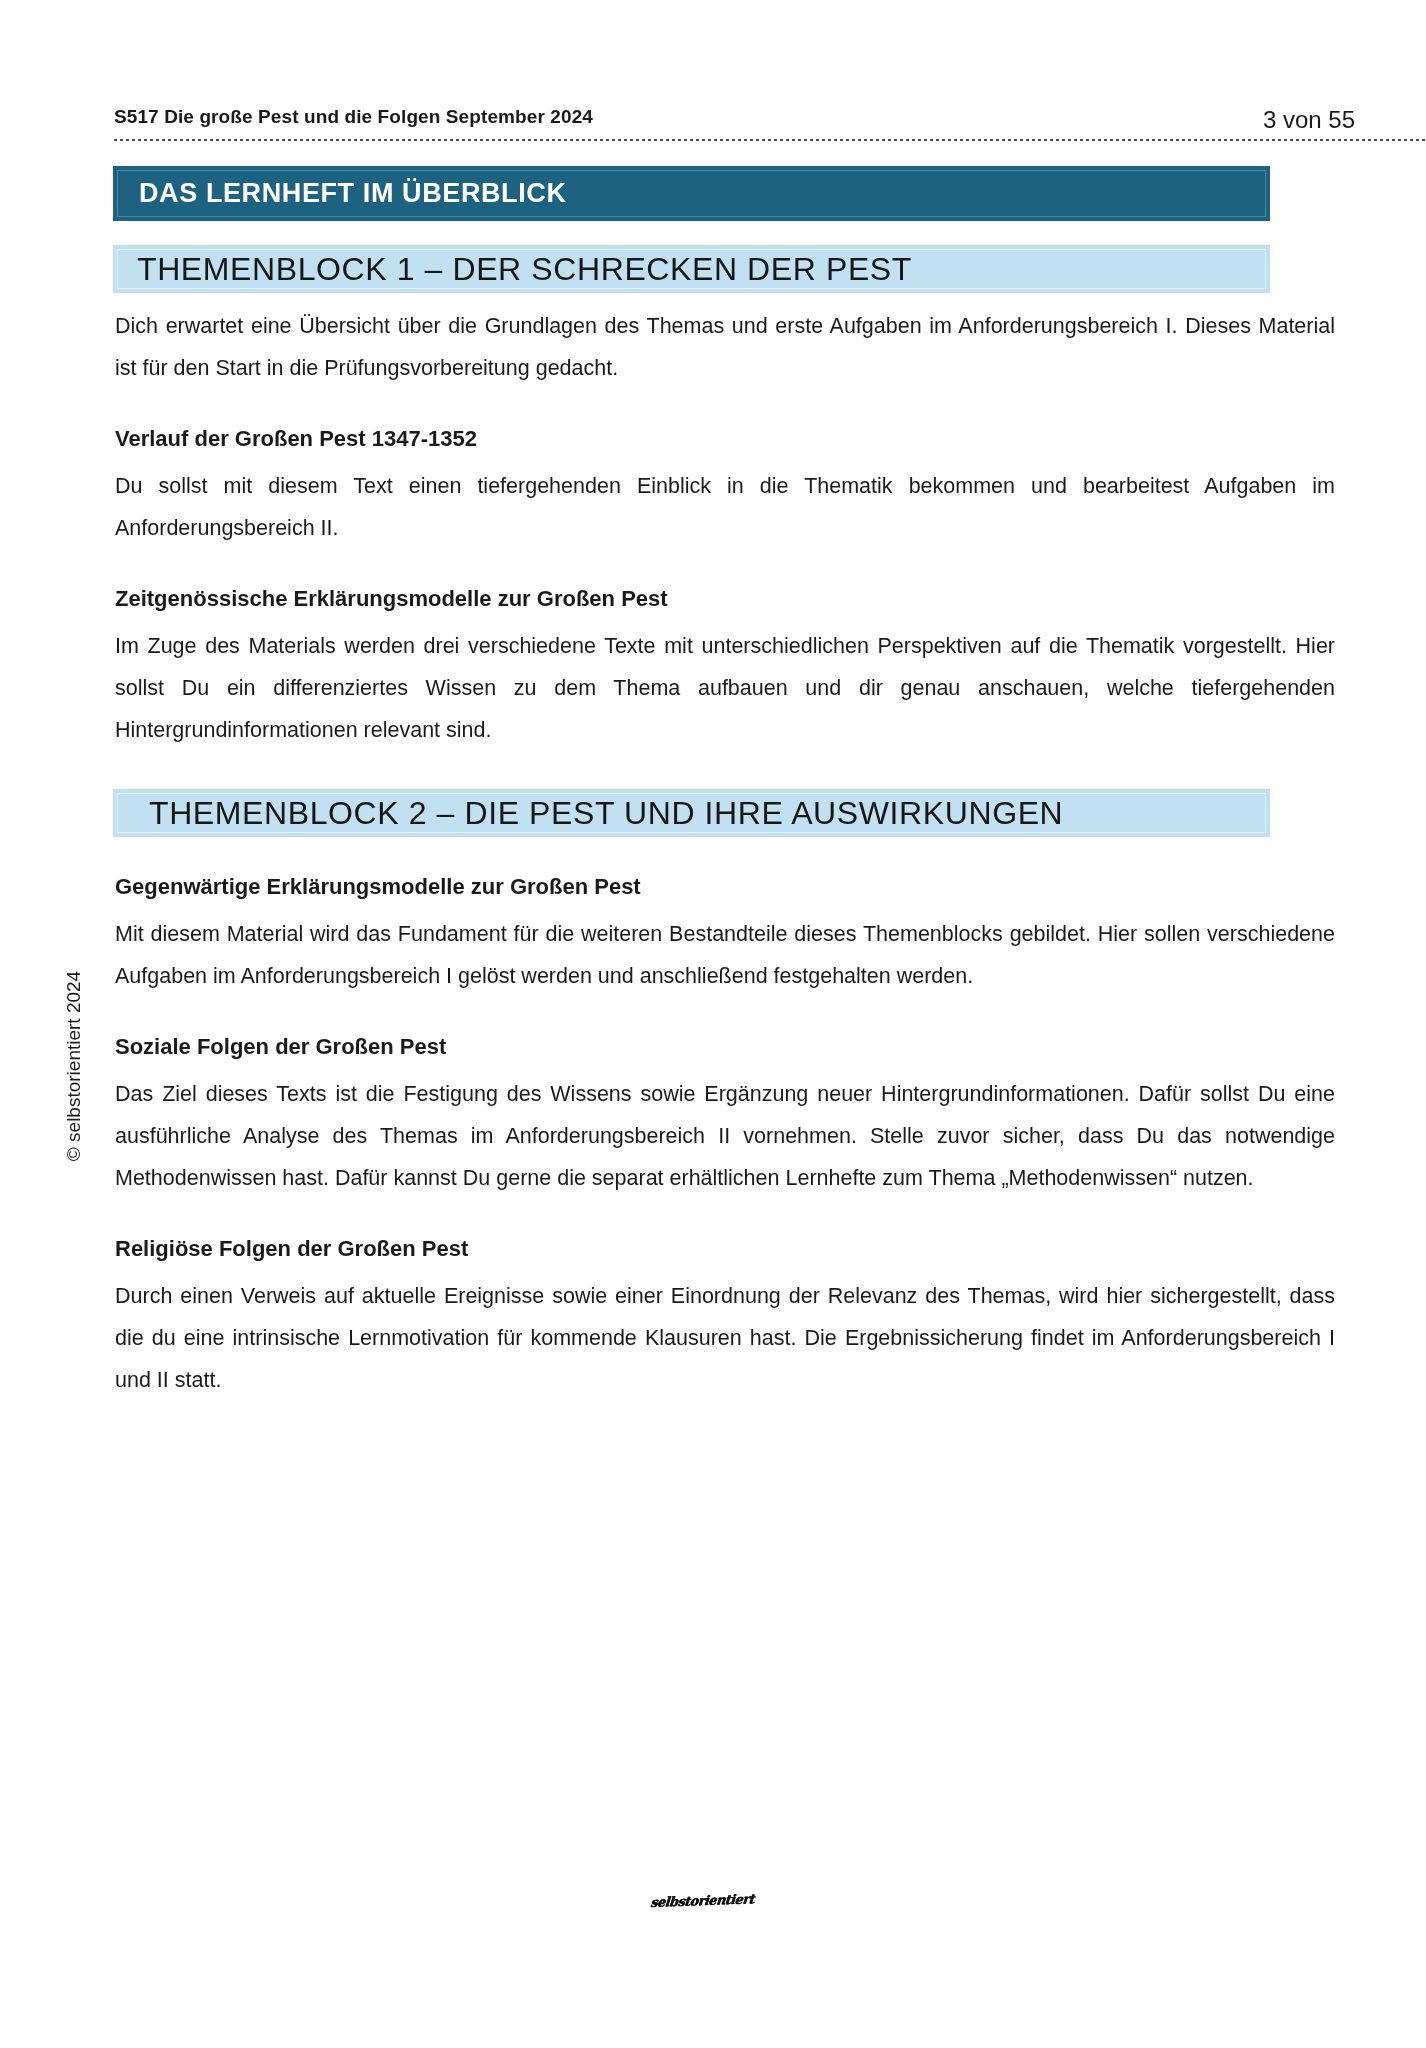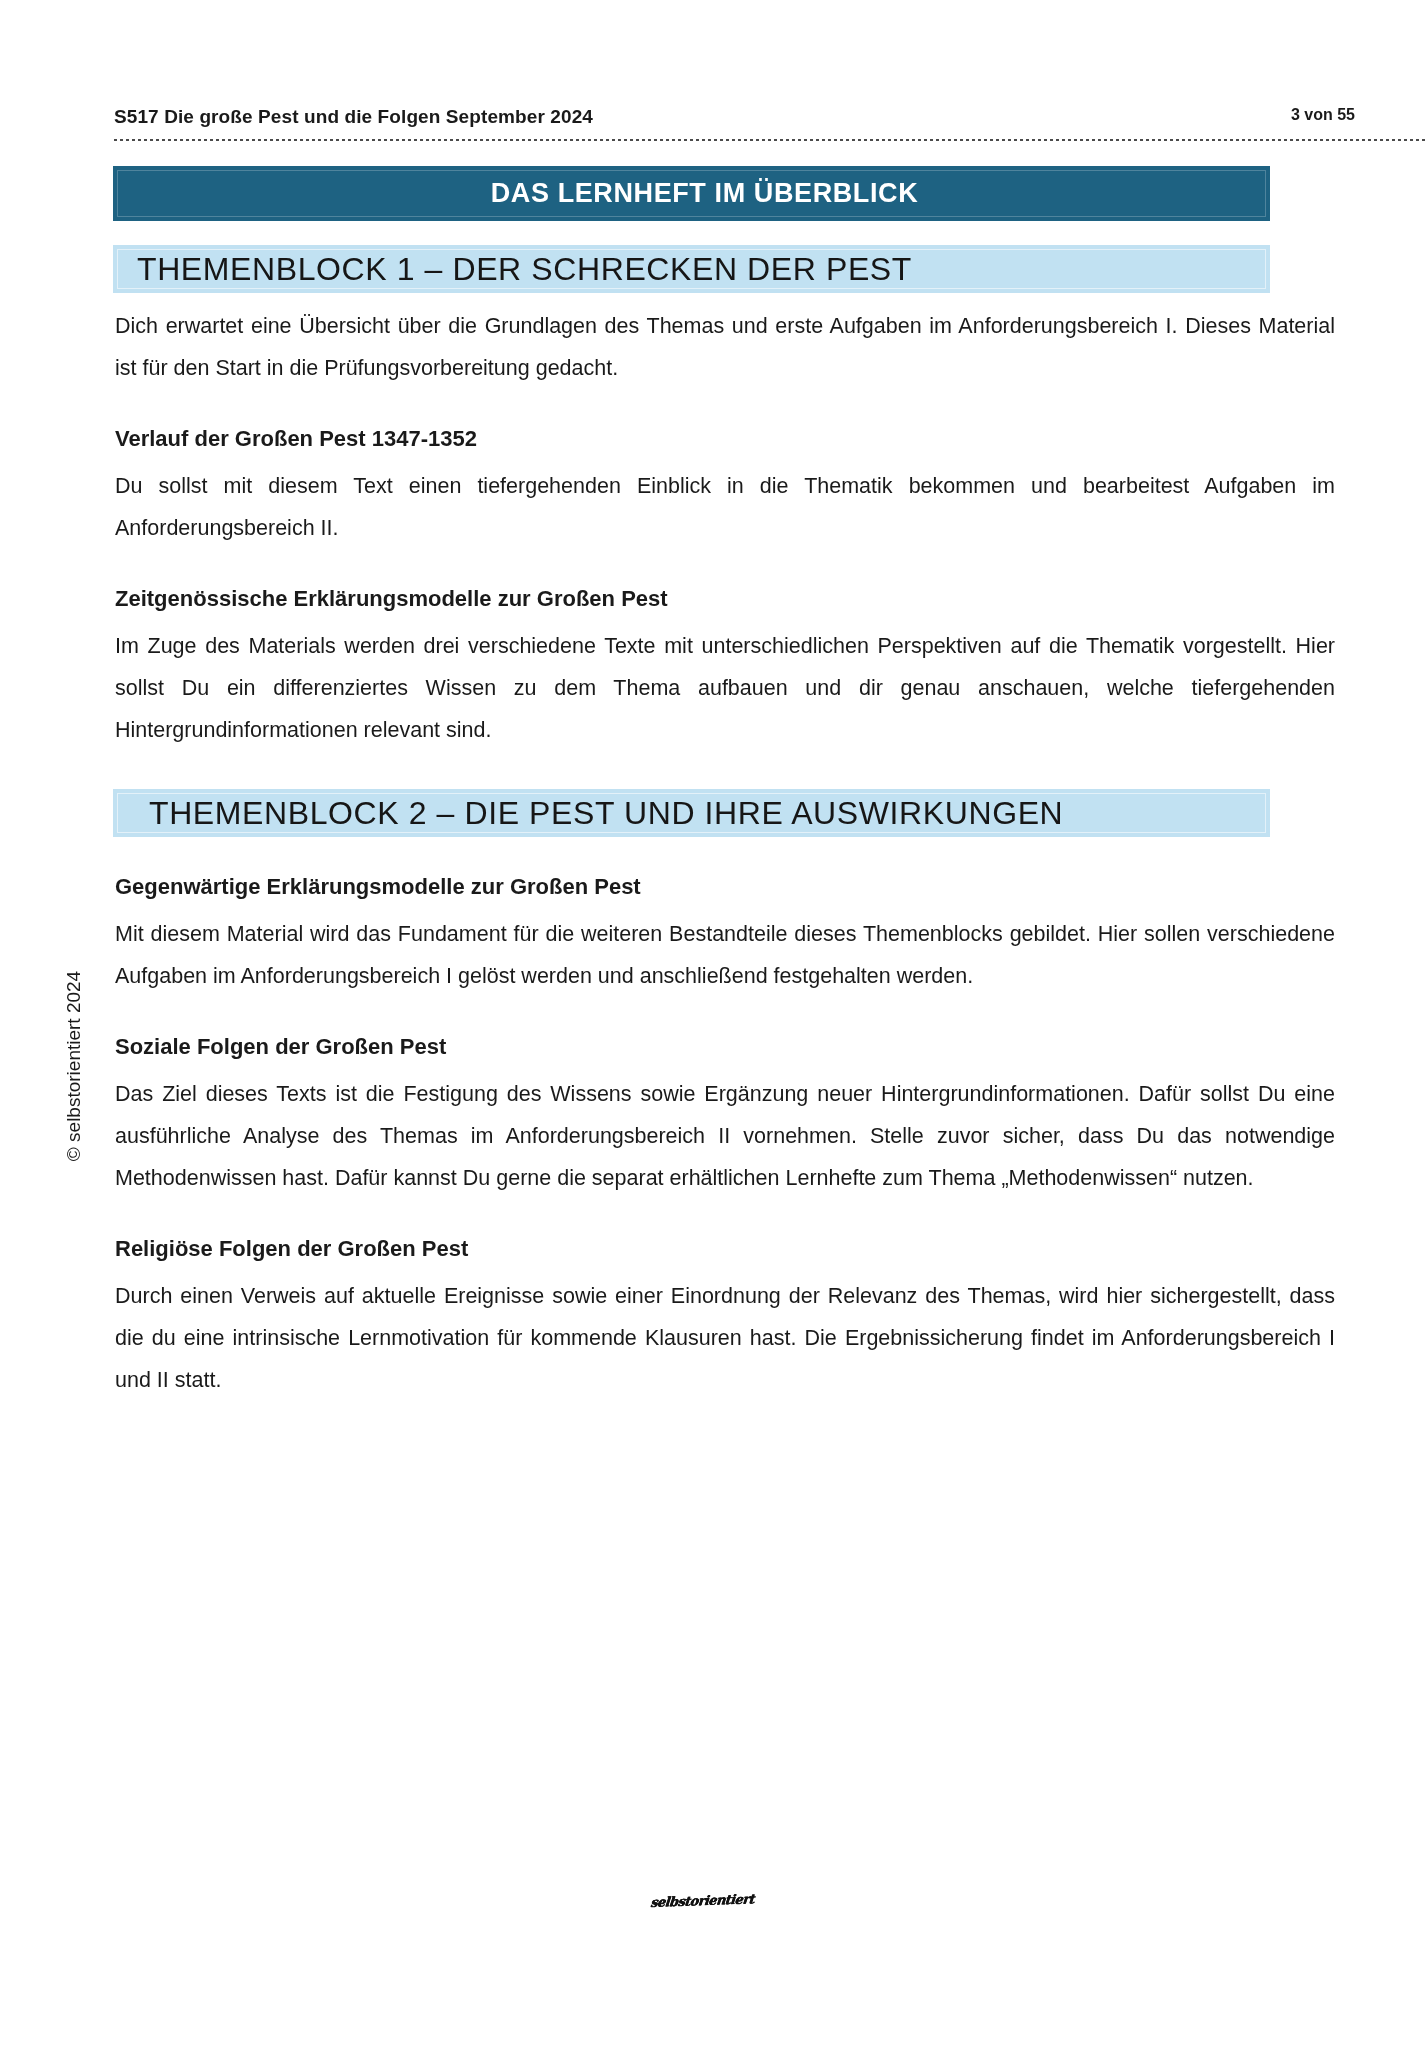--- a/index.html
+++ b/index.html
@@ -14,38 +14,38 @@
     overflow: hidden;
   }
 
   
   .runhead-title {
     position: absolute; left: 114px; top: 106px;
     font-size: 19px; font-weight: 700; letter-spacing: 0.1px;
   }
   .runhead-page {
     position: absolute; right: 71px; top: 106px;
-    font-size: 16px; font-weight: 700;
+    font-size: 24px; font-weight: 400;
   }
   .runhead-rule {
     position: absolute; left: 114px; right: 0; top: 139px; height: 2px;
     background: repeating-linear-gradient(90deg, #4a4a4a 0 3px, transparent 3px 6px);
   }
 
   
   .content {
     position: absolute; left: 113px; top: 166px; width: 1222px;
   }
 
   .banner-dark {
     position: relative;
     width: 1157px; height: 55px;
     background: var(--banner-dark-bg, #1e6282);
     display: flex; align-items: center;
-    padding-left: 26px; box-sizing: border-box; justify-content: center;
+    padding-left: 26px; box-sizing: border-box;
   }
   .banner-dark::after {
     content: ""; position: absolute; inset: 4px;
     border: 1px solid rgba(255,255,255,0.22); pointer-events: none;
   }
   .banner-dark span {
     color: var(--banner-dark-text, #ffffff);
     font-size: 27px; font-weight: 700; letter-spacing: 0.6px;
   }
 

